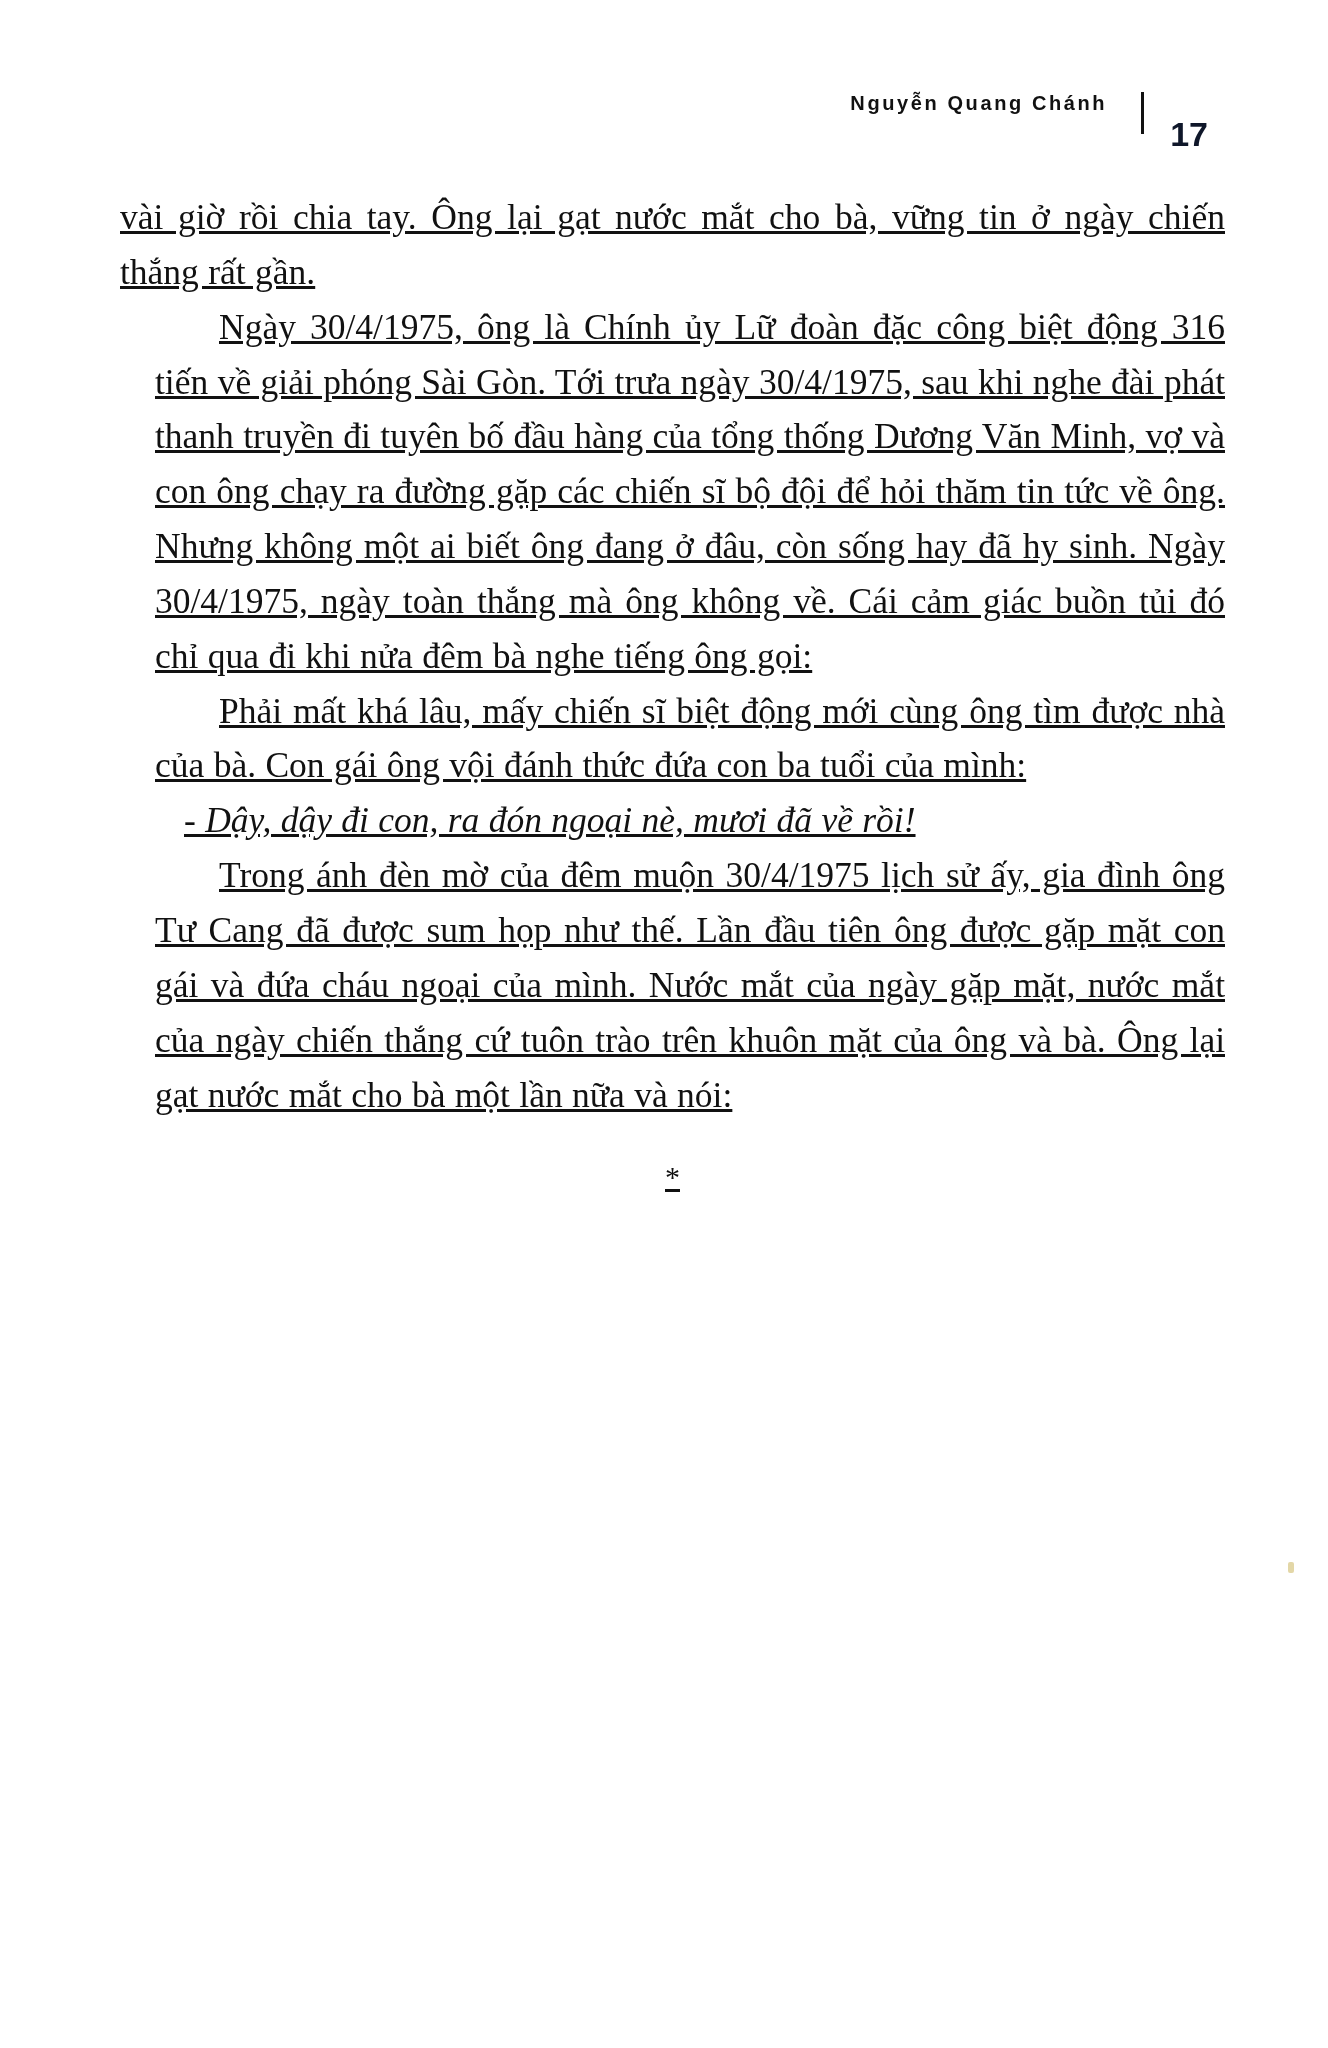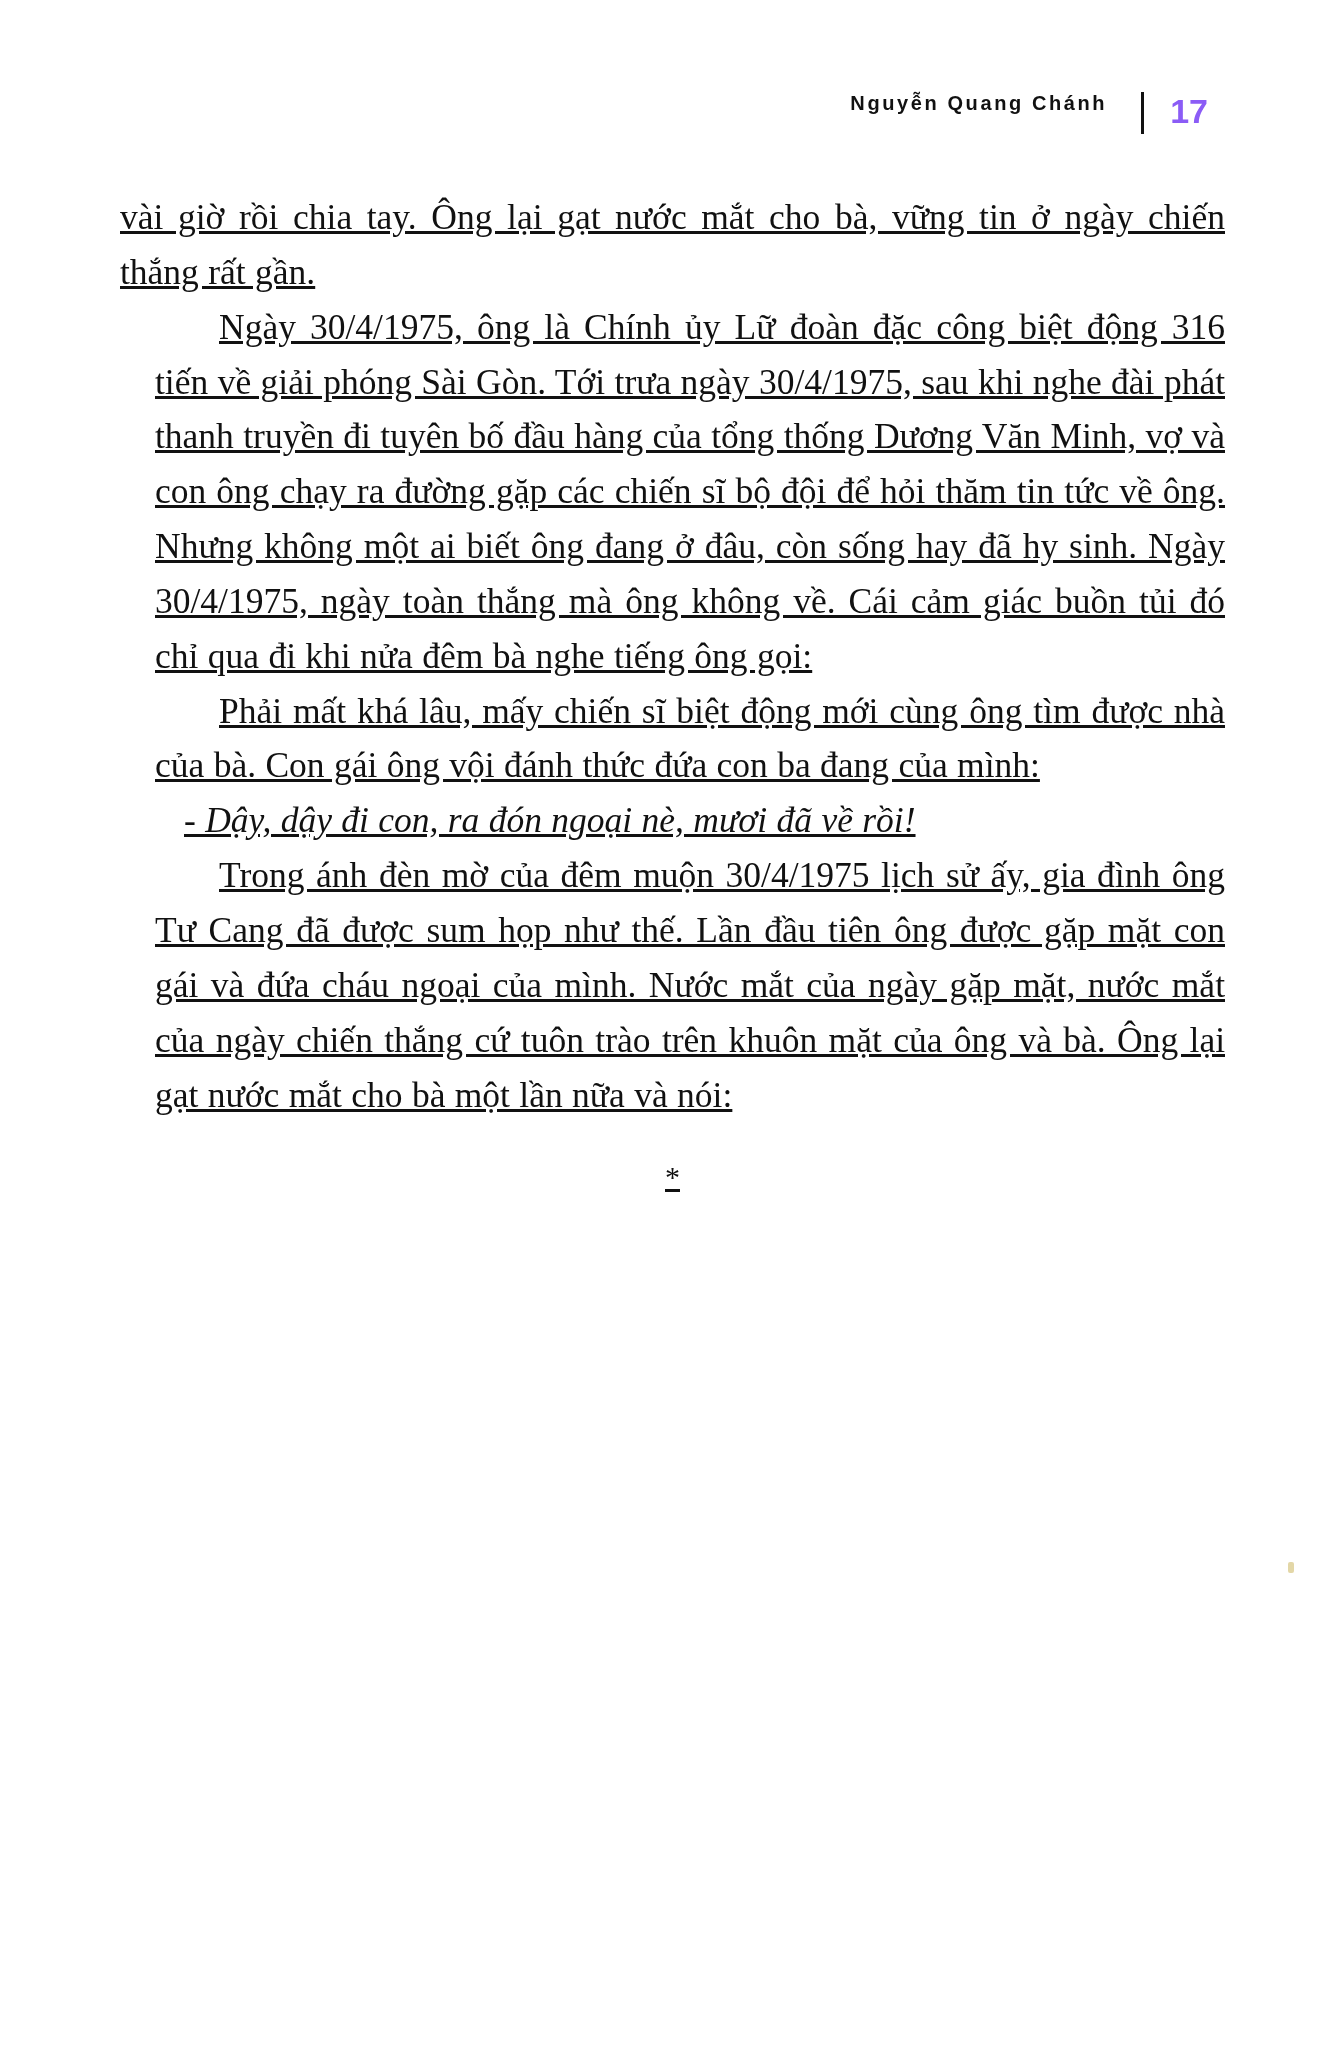--- a/index.html
+++ b/index.html
@@ -39,21 +39,22 @@
   .header-divider {
     width: 3px;
     height: 42px;
     background: #111111;
     margin: 0 26px 0 34px;
   }
   .header-pageno {
     font-family: "Liberation Sans", sans-serif;
     font-weight: bold;
     font-size: 34px;
-    color: #8b5cf6;
+    color: #0f172a;
+    margin-top: 23px;
   }
 
   
   .body {
     position: absolute;
     top: 190px;
     left: 120px;
     width: 1105px;
     text-decoration: underline;
   }
@@ -103,21 +104,21 @@
 
   <div class="header">
     <span class="header-author">Nguyễn Quang Chánh</span>
     <span class="header-divider"></span>
     <span class="header-pageno">17</span>
   </div>
 
   <div class="body">
     <p class="cont">vài giờ rồi chia tay. Ông lại gạt nước mắt cho bà, vững tin ở ngày chiến thắng rất gần.</p>
     <p class="indent">Ngày 30/4/1975, ông là Chính ủy Lữ đoàn đặc công biệt động 316 tiến về giải phóng Sài Gòn. Tới trưa ngày 30/4/1975, sau khi nghe đài phát thanh truyền đi tuyên bố đầu hàng của tổng thống Dương Văn Minh, vợ và con ông chạy ra đường gặp các chiến sĩ bộ đội để hỏi thăm tin tức về ông. Nhưng không một ai biết ông đang ở đâu, còn sống hay đã hy sinh. Ngày 30/4/1975, ngày toàn thắng mà ông không về. Cái cảm giác buồn tủi đó chỉ qua đi khi nửa đêm bà nghe tiếng ông gọi:</p>
-    <p class="indent">Phải mất khá lâu, mấy chiến sĩ biệt động mới cùng ông tìm được nhà của bà. Con gái ông vội đánh thức đứa con ba đang của mình:</p>
+    <p class="indent">Phải mất khá lâu, mấy chiến sĩ biệt động mới cùng ông tìm được nhà của bà. Con gái ông vội đánh thức đứa con ba tuổi của mình:</p>
     <p class="dialogue">- Dậy, dậy đi con, ra đón ngoại nè, mươi đã về rồi!</p>
     <p class="indent">Trong ánh đèn mờ của đêm muộn 30/4/1975 lịch sử ấy, gia đình ông Tư Cang đã được sum họp như thế. Lần đầu tiên ông được gặp mặt con gái và đứa cháu ngoại của mình. Nước mắt của ngày gặp mặt, nước mắt của ngày chiến thắng cứ tuôn trào trên khuôn mặt của ông và bà. Ông lại gạt nước mắt cho bà một lần nữa và nói:</p>
     <div class="sep">*</div>
   </div>
 
   <span class="speckle" style="top:1562px; left:1288px;"></span>
 
 </div>
 
 </body></html>

